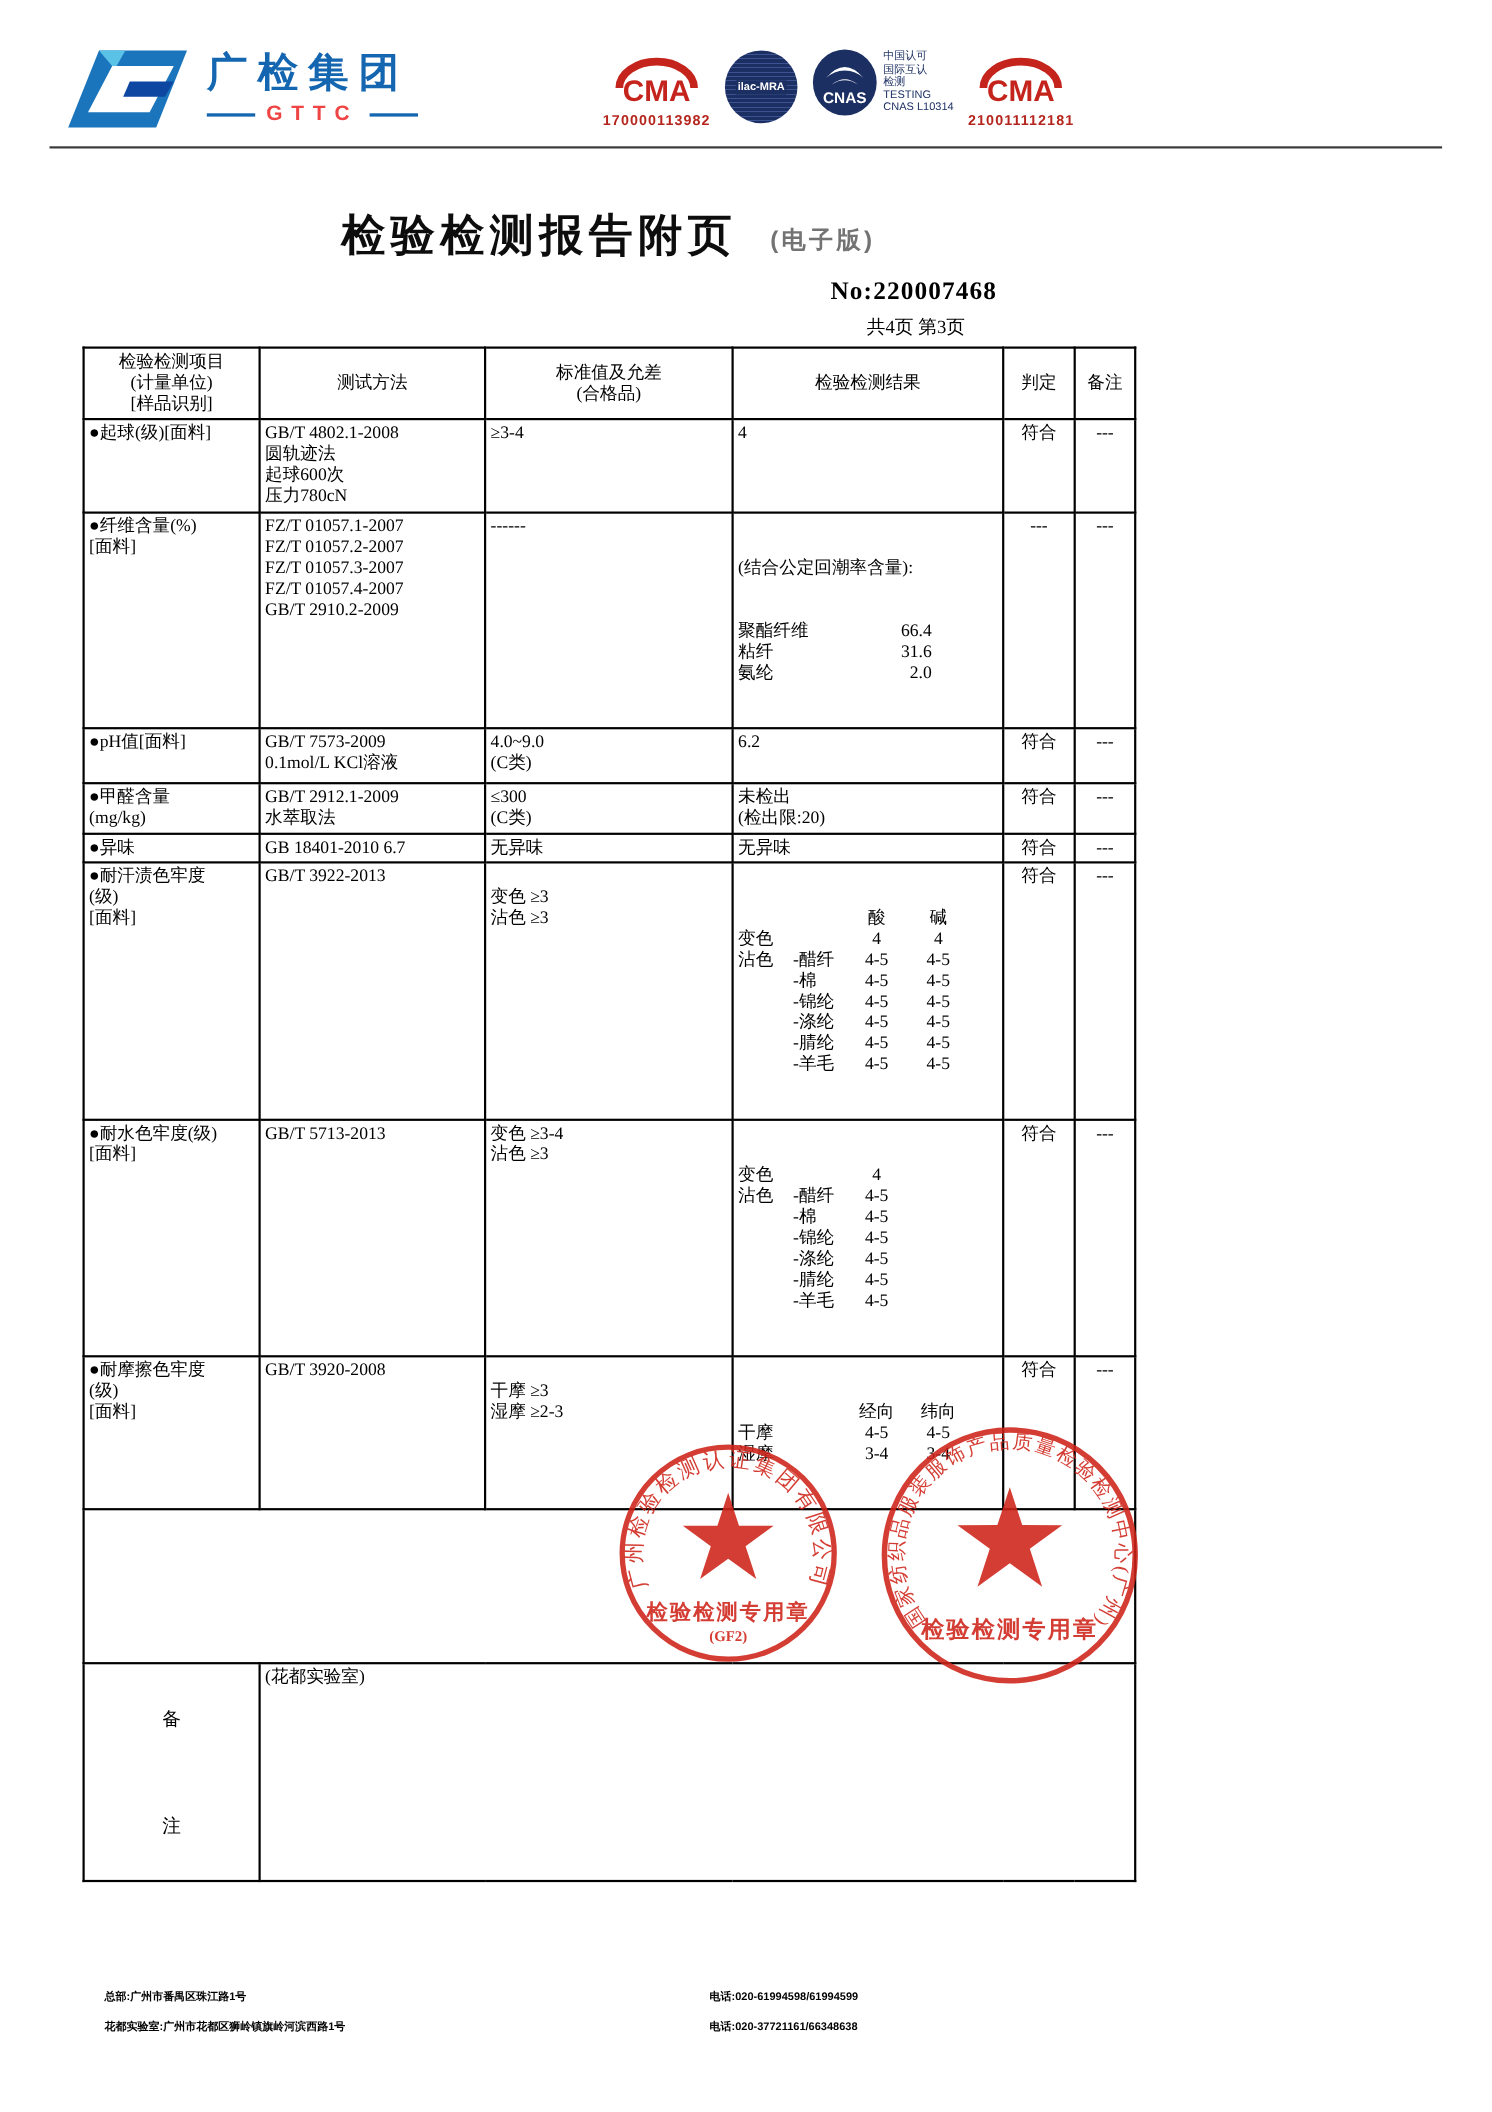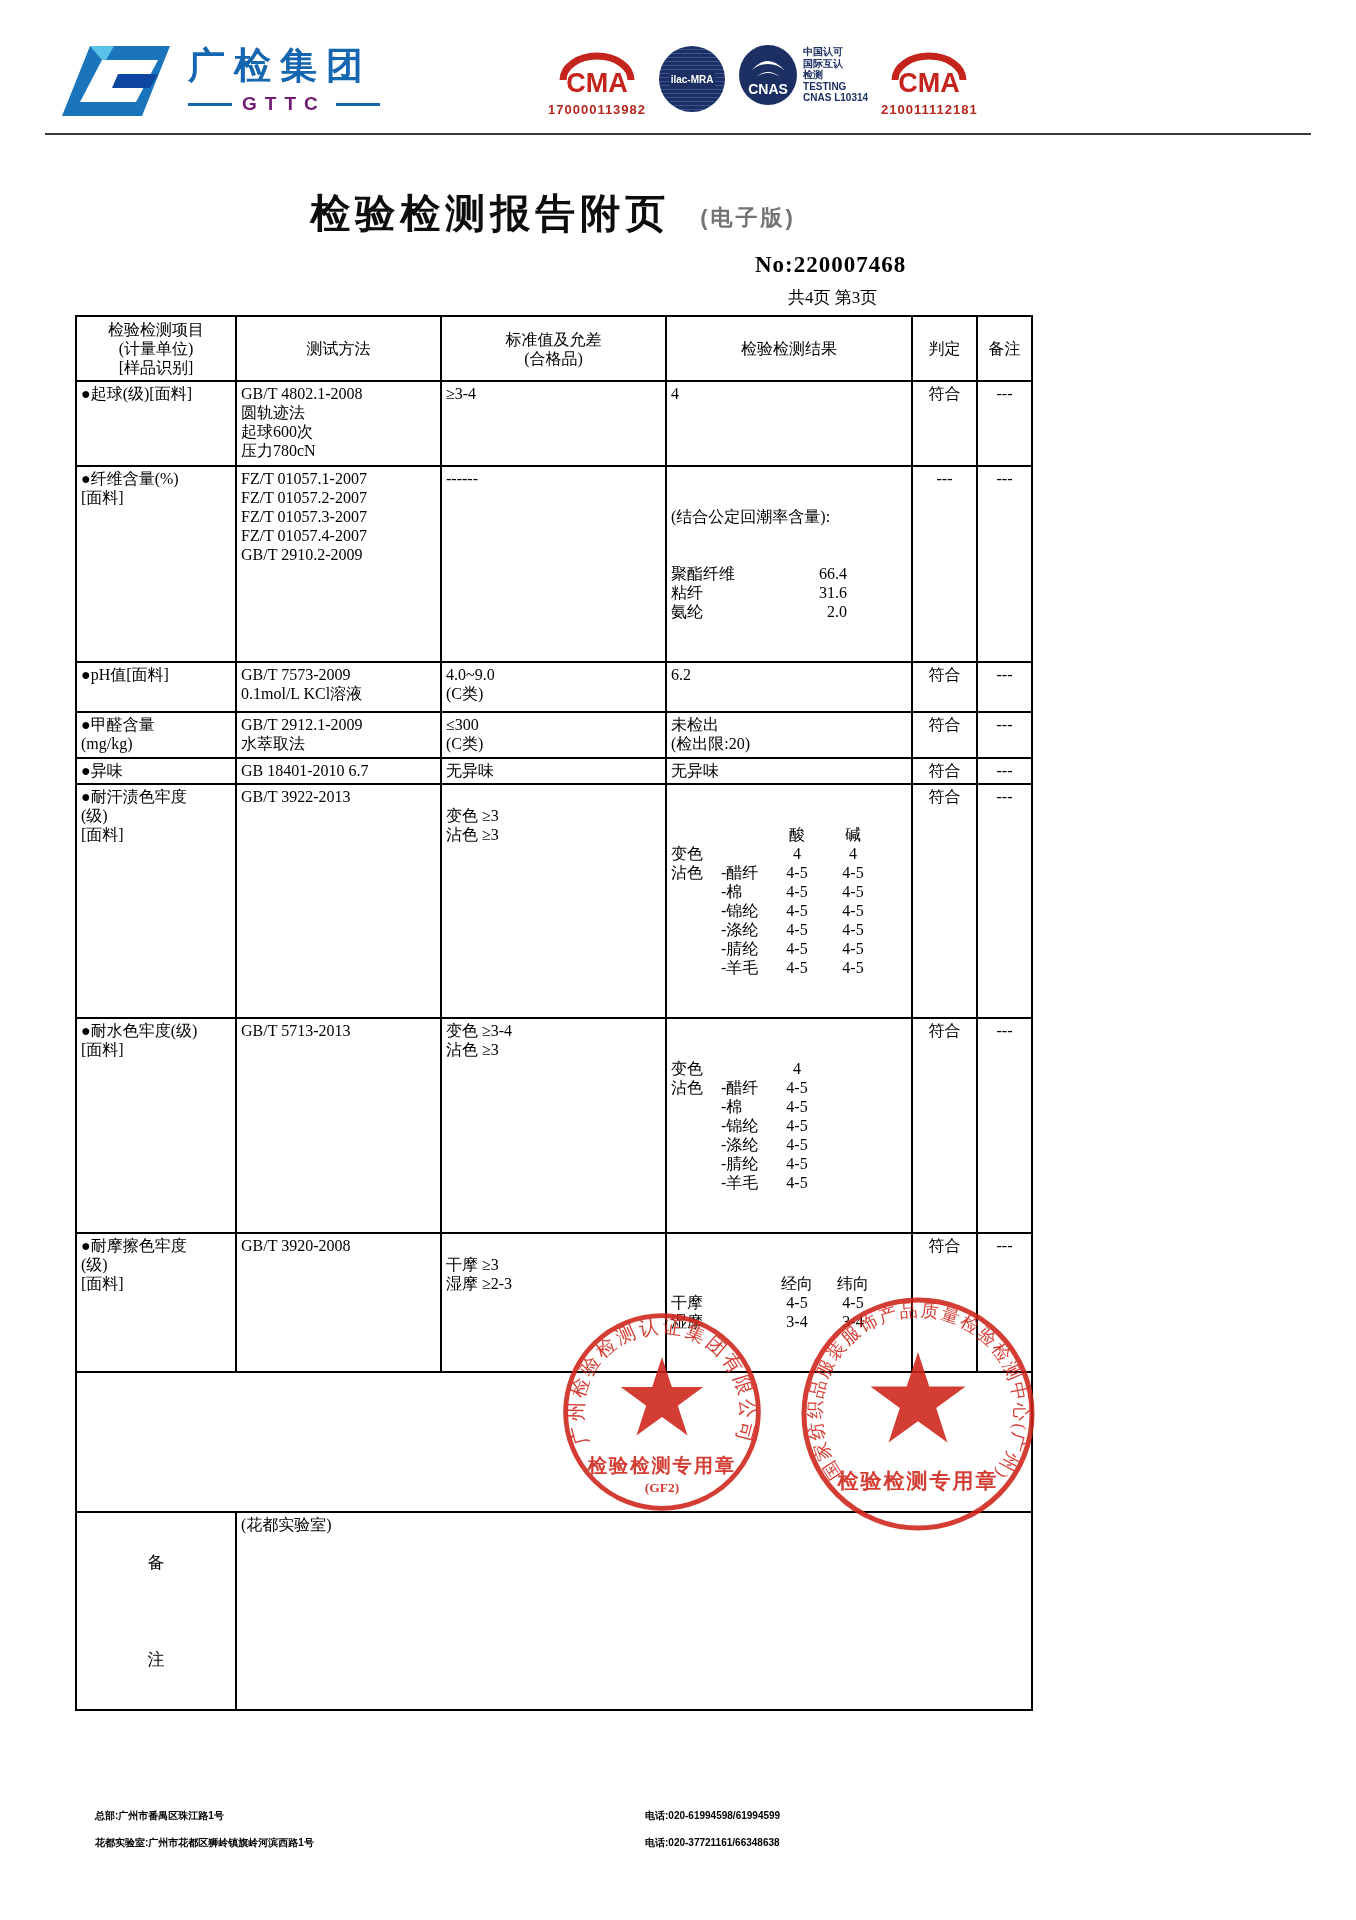--- a/index.html
+++ b/index.html
@@ -12,38 +12,38 @@
   }
 
   
   .hdr { position:absolute; left:60px; top:40px; right:40px; height:92px; }
   .brand { position:absolute; left:0; top:2px; display:flex; gap:16px; align-items:flex-start; }
   .logo-svg { width:112px; height:78px; display:block; }
   .brand-text { padding-top:4px; }
   .brand-cn { font-family:"Liberation Sans","DejaVu Sans",sans-serif; font-weight:bold;
               font-size:37px; color:#1566b0; letter-spacing:9px; line-height:40px; }
   .brand-sub { display:flex; align-items:center; gap:10px; margin-top:7px;
-               color:#701a75; font-family:"Liberation Sans",sans-serif;
+               color:#ef4444; font-family:"Liberation Sans",sans-serif;
                font-weight:bold; font-size:19px; letter-spacing:8px; }
   .dash { height:3px; background:#1566b0; width:44px; }
 
   .marks { position:absolute; left:488px; top:4px; display:flex; align-items:flex-start; gap:13px; }
   .mark { display:flex; flex-direction:column; align-items:center; }
   .cma-svg { width:88px; height:56px; display:block; }
   .mark-num { color:#b5251d; font-size:13px; font-weight:bold; letter-spacing:1px;
               font-family:"Liberation Sans",sans-serif; margin-top:2px; }
   .ilac-circle { width:66px; height:66px; border-radius:50%;
     background:repeating-linear-gradient(to bottom,#1c2f63 0 3px,#3d5290 3px 4px);
     display:flex; align-items:center; justify-content:center; margin-top:2px; }
   .ilac-circle span { color:#fff; font-family:"Liberation Sans",sans-serif; font-weight:bold;
     font-size:10px; background:#1c2f63; padding:1px 2px; }
   .cnas-wrap { flex-direction:row; gap:5px; align-items:center; }
   .cnas-svg { width:60px; height:62px; display:block; }
   .cnas-side { font-family:"Liberation Sans",sans-serif; font-size:10px; line-height:11.5px;
-               color:#1c2f63; font-weight:bold; }
+               color:#1c2f63; font-weight:normal; }
 
   .rule { position:absolute; left:45px; right:45px; top:133px; height:2px; background:#3a3a3a; }
 
   
   .title-row { position:absolute; left:75px; top:186px; width:956px;
                display:flex; justify-content:center; align-items:center; gap:30px; }
   .doc-title { font-family:"Liberation Sans","DejaVu Sans",sans-serif; font-weight:bold;
                font-size:40px; letter-spacing:5px; color:#0d0d0d; }
   .title-suffix { color:#737373; font-family:"Liberation Sans",sans-serif; font-weight:bold;
                   font-size:22px; letter-spacing:3px; margin-top:8px; }

